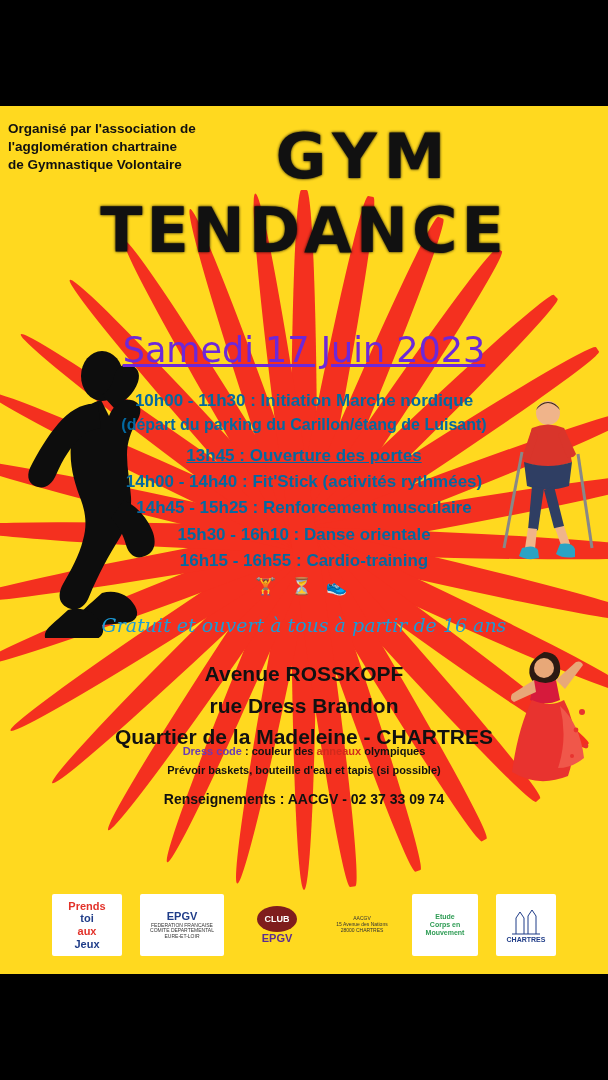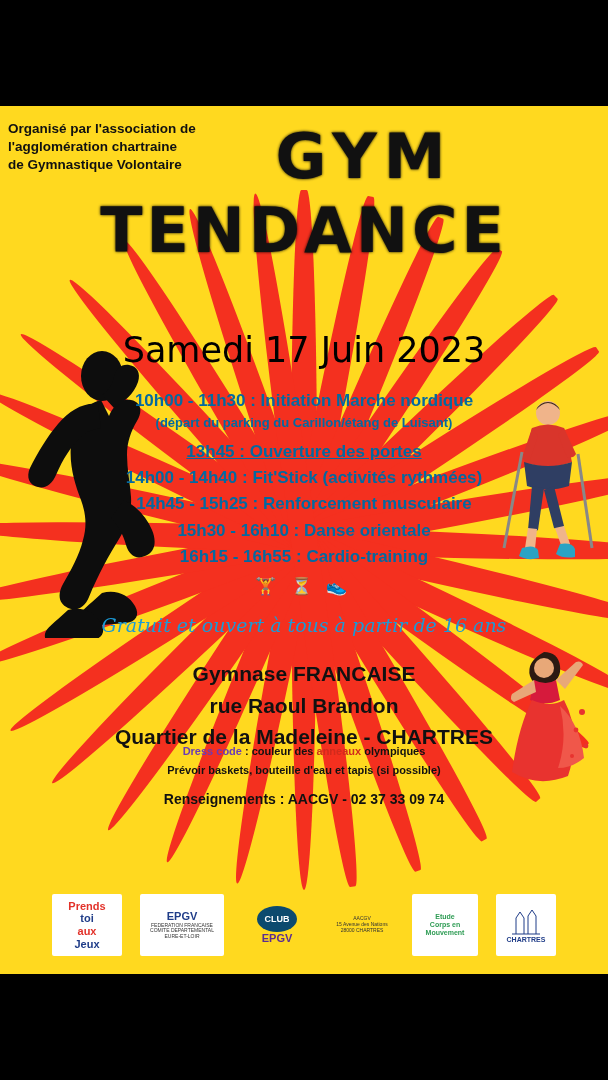--- a/index.html
+++ b/index.html
@@ -77,40 +77,41 @@
 
   
   .date-line {
     position: absolute;
     z-index: 5;
     left: 0; right: 0;
     top: 224px;
     text-align: center;
     font-family: "DejaVu Sans", sans-serif;
     font-size: 35px;
-    color: #000000;
+    color: #6d28d9;
+    text-decoration: underline;
   }
 
   
   .programme {
     position: absolute;
     z-index: 5;
     left: 0; right: 0;
     top: 282px;
     text-align: center;
     color: #0369a1;
   }
   .prog-item {
     font-size: 17px;
     font-weight: bold;
     line-height: 1.55;
     white-space: nowrap;
   }
   .prog-sub {
-    font-size: 13px;
+    font-size: 16px;
     font-weight: bold;
     line-height: 1.4;
   }
   .prog-underline { text-decoration: underline; }
 
   
   .picto-row {
     position: absolute;
     z-index: 5;
     left: 0; right: 0;
@@ -260,22 +261,22 @@
       <div class="prog-item">14h45 - 15h25 : Renforcement musculaire</div>
       <div class="prog-item">15h30 - 16h10  : Danse orientale</div>
       <div class="prog-item">16h15 - 16h55  : Cardio-training</div>
     </div>
 
     <div class="picto-row">🏋 ⏳ 👟</div>
 
     <div class="free-line">Gratuit et ouvert à tous à partir de 16 ans</div>
 
     <div class="venue">
-      <div class="venue-line">Gymnase FRANCAISE</div>
-      <div class="venue-line">rue Raoul Brandon</div>
+      <div class="venue-line">Avenue ROSSKOPF</div>
+      <div class="venue-line">rue Dress Brandon</div>
       <div class="venue-line">Quartier de la Madeleine - CHARTRES</div>
     </div>
 
     <div class="notes">
       <div class="note-line">
         <span class="note-accent">Dress code</span><span> : couleur des </span><span class="note-accent2">anneaux</span><span> olympiques</span>
       </div>
       <div class="note-line">Prévoir baskets, bouteille d'eau et tapis (si possible)</div>
       <div class="contact-line">Renseignements : AACGV - 02 37 33 09 74</div>
     </div>
@@ -337,21 +338,21 @@
       </div>
 
       <div class="logo logo-b">
         <div class="logo-txt big blue">EPGV</div>
         <div class="logo-txt tiny">FEDERATION FRANCAISE</div>
         <div class="logo-txt tiny">COMITE DEPARTEMENTAL</div>
         <div class="logo-txt tiny">EURE-ET-LOIR</div>
       </div>
 
       <div class="logo logo-c">
-        <div style="background:#0c4a6e;color:#fff;border-radius:50%;width:40px;height:26px;display:flex;align-items:center;justify-content:center;font-size:9px;font-weight:bold;">
+        <div style="background:#7f1d1d;color:#fff;border-radius:50%;width:40px;height:26px;display:flex;align-items:center;justify-content:center;font-size:9px;font-weight:bold;">
           <span>CLUB</span>
         </div>
         <div class="logo-txt big purple">EPGV</div>
       </div>
 
       <div class="logo logo-d" style="background:transparent">
         <div class="logo-txt tiny red">AACGV</div>
         <div class="logo-txt tiny red">15 Avenue des Nations</div>
         <div class="logo-txt tiny red">28000 CHARTRES</div>
       </div>

